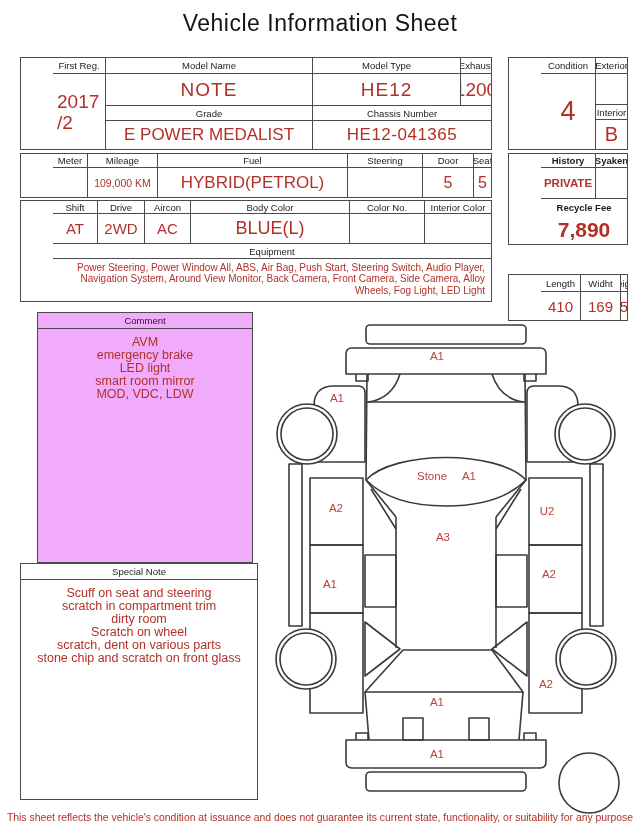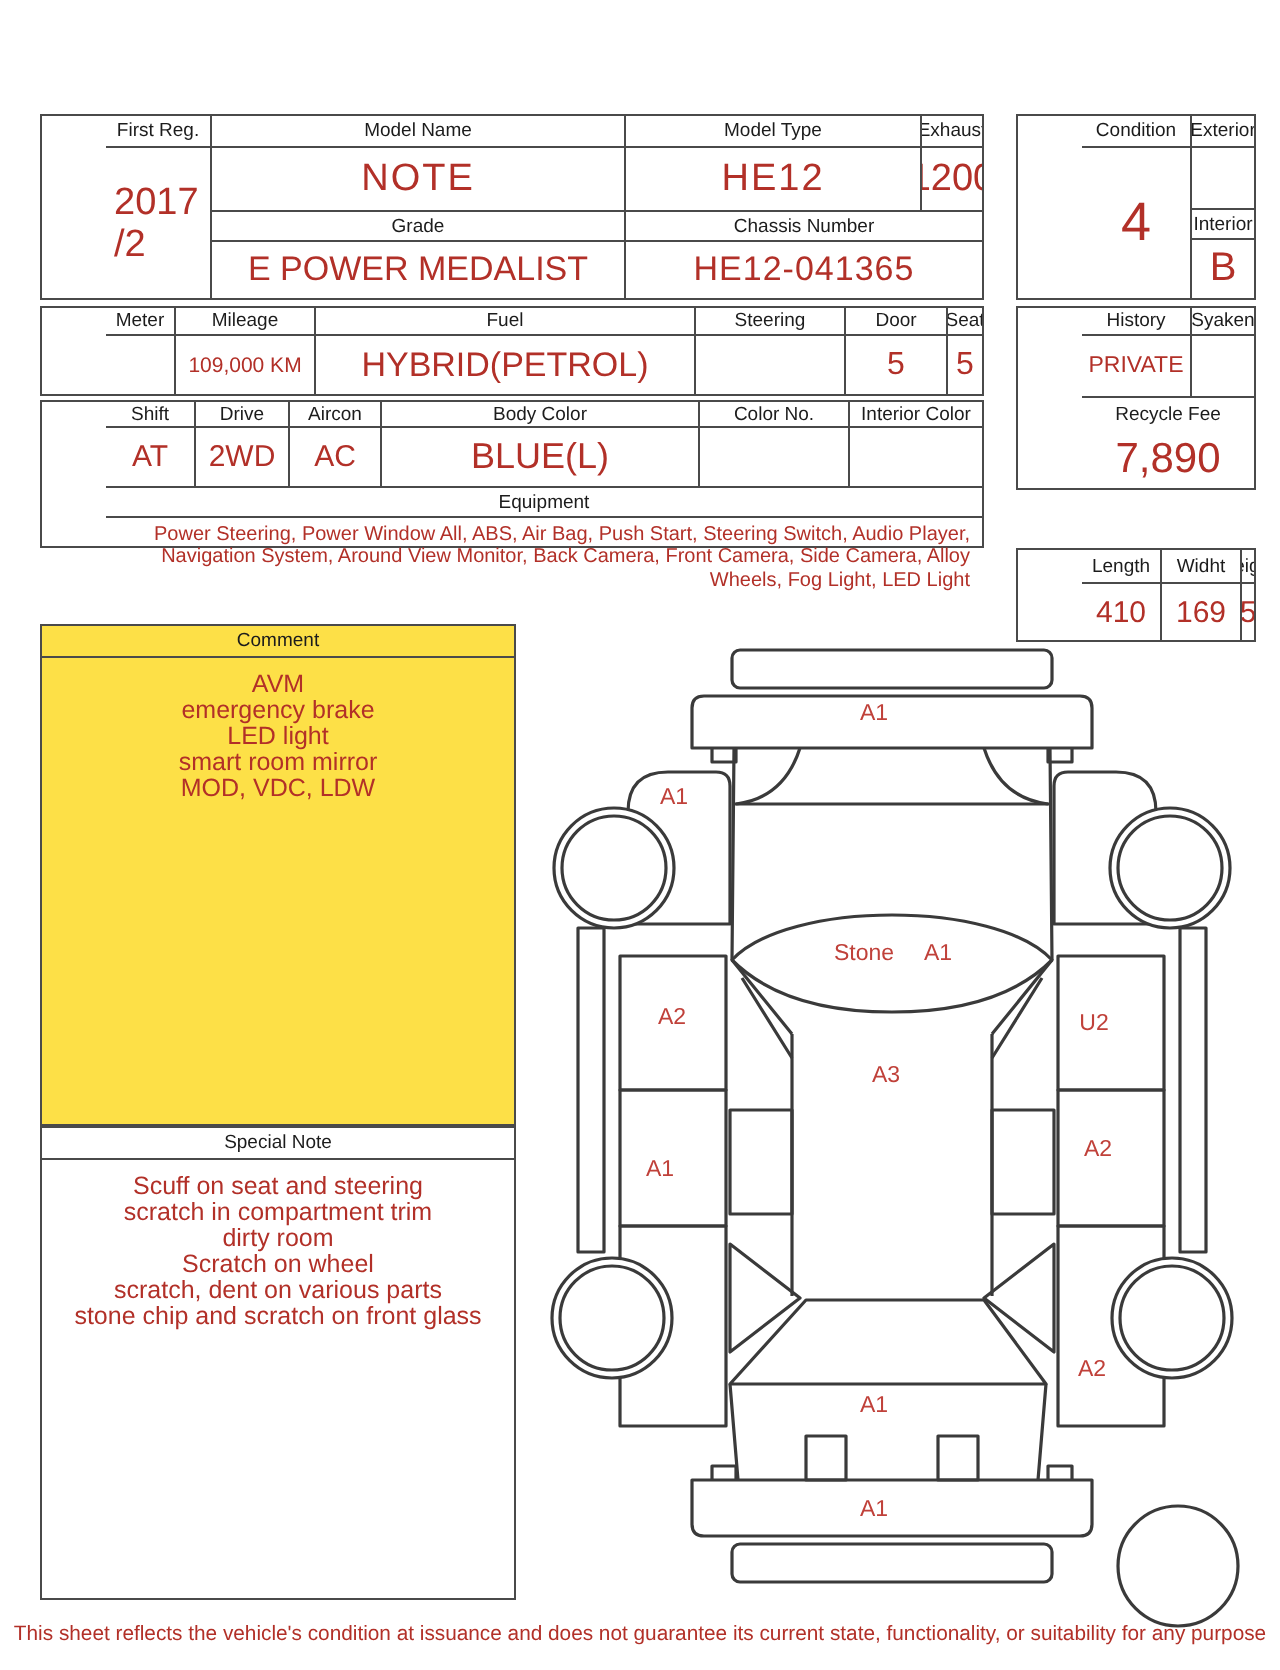--- a/index.html
+++ b/index.html
@@ -22,20 +22,21 @@
   #footer{position:absolute;left:0;right:0;top:812px;text-align:center;font-size:10.4px;color:#b23028;}
   .eqtext{display:block;font-size:10px;line-height:11.3px;color:#b23028;text-align:right;
           padding:3px 6px;white-space:normal;}
   svg text{font-family:"Liberation Sans",sans-serif;font-size:11.5px;fill:#c0413a;}
 </style>
 </head>
 <body>
 
 <div id="sheet">
 
+  <div id="title">Vehicle Information Sheet</div>
 
   <div class="box" style="left:20px;top:57px;width:472px;height:93px;
               grid-template-columns:53px 207px 148px 1fr;grid-template-rows:16px 32px 15px 1fr;">
     <div class="cell hl br bb" style="grid-area:1/1/2/2">First Reg.</div>
     <div class="cell hl br bb" style="grid-area:1/2/2/3">Model Name</div>
     <div class="cell hl br bb" style="grid-area:1/3/2/4">Model Type</div>
     <div class="cell hl bb" style="grid-area:1/4/2/5">Exhaust</div>
 
     <div class="cell val br" style="grid-area:2/1/5/2;flex-direction:column;align-items:flex-start;justify-content:center;padding-left:4px;font-size:19px;line-height:21px;">
       <div>2017</div>
@@ -71,30 +72,30 @@
     <div class="cell hl bb" style="grid-area:1/6/2/7">Seat</div>
     <div class="cell val br" style="grid-area:2/1/3/2"></div>
     <div class="cell val br" style="grid-area:2/2/3/3;font-size:10.5px;">109,000 KM</div>
     <div class="cell val br" style="grid-area:2/3/3/4;font-size:17px;">HYBRID(PETROL)</div>
     <div class="cell val br" style="grid-area:2/4/3/5"></div>
     <div class="cell val br" style="grid-area:2/5/3/6;font-size:16px;">5</div>
     <div class="cell val" style="grid-area:2/6/3/7;font-size:16px;">5</div>
   </div>
 
   <div class="box" style="left:508px;top:153px;width:120px;height:92px;
-              grid-template-columns:55px 1fr;grid-template-rows:14px 31px 17px 1fr;">
+              grid-template-columns:55px 1fr;grid-template-rows:14px 31px 17px 1fr;font-weight:bold;">
     <div class="cell hl br bb" style="grid-area:1/1/2/2">History</div>
     <div class="cell hl bb" style="grid-area:1/2/2/3">Syaken</div>
     <div class="cell val br bb" style="grid-area:2/1/3/2;font-size:11.5px;">PRIVATE</div>
     <div class="cell val bb" style="grid-area:2/2/3/3"></div>
     <div class="cell hl" style="grid-area:3/1/4/3">Recycle Fee</div>
     <div class="cell val" style="grid-area:4/1/5/3;font-size:21px;">7,890</div>
   </div>
 
-  <div class="box" style="left:20px;top:200px;width:472px;height:74px;
+  <div class="box" style="left:20px;top:200px;width:472px;height:102px;
               grid-template-columns:45px 47px 46px 159px 75px 1fr;grid-template-rows:13px 30px 15px 1fr;">
     <div class="cell hl br bb" style="grid-area:1/1/2/2">Shift</div>
     <div class="cell hl br bb" style="grid-area:1/2/2/3">Drive</div>
     <div class="cell hl br bb" style="grid-area:1/3/2/4">Aircon</div>
     <div class="cell hl br bb" style="grid-area:1/4/2/5">Body Color</div>
     <div class="cell hl br bb" style="grid-area:1/5/2/6">Color No.</div>
     <div class="cell hl bb" style="grid-area:1/6/2/7">Interior Color</div>
     <div class="cell val br bb" style="grid-area:2/1/3/2;font-size:15px;text-align:center;">AT</div>
     <div class="cell val br bb" style="grid-area:2/2/3/3;font-size:15px;">2WD</div>
     <div class="cell val br bb" style="grid-area:2/3/3/4;font-size:15px;">AC</div>
@@ -108,21 +109,21 @@
   <div class="box" style="left:508px;top:255px;width:120px;height:47px;
               grid-template-columns:40px 40px 1fr;grid-template-rows:17px 1fr;margin-top:19px;">
     <div class="cell hl br bb" style="grid-area:1/1/2/2">Length</div>
     <div class="cell hl br bb" style="grid-area:1/2/2/3">Widht</div>
     <div class="cell hl bb" style="grid-area:1/3/2/4">Height</div>
     <div class="cell dimval br" style="grid-area:2/1/3/2">410</div>
     <div class="cell dimval br" style="grid-area:2/2/3/3">169</div>
     <div class="cell dimval" style="grid-area:2/3/3/4">152</div>
   </div>
 
-  <div class="abs" style="left:20px;top:312px;width:238px;height:251px;border:1.6px solid #4a4a4a;background:#fde047;">
+  <div class="abs" style="left:37px;top:312px;width:216px;height:251px;border:1.6px solid #4a4a4a;background:#f0abfc;">
     <div class="note-header">Comment</div>
     <div class="note-body">
       <div>AVM</div>
       <div>emergency brake</div>
       <div>LED light</div>
       <div>smart room mirror</div>
       <div>MOD, VDC, LDW</div>
     </div>
   </div>
 

